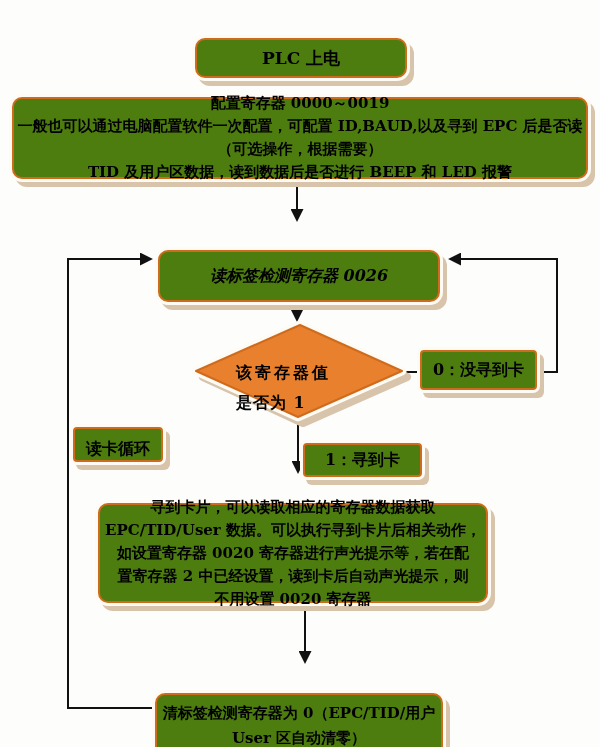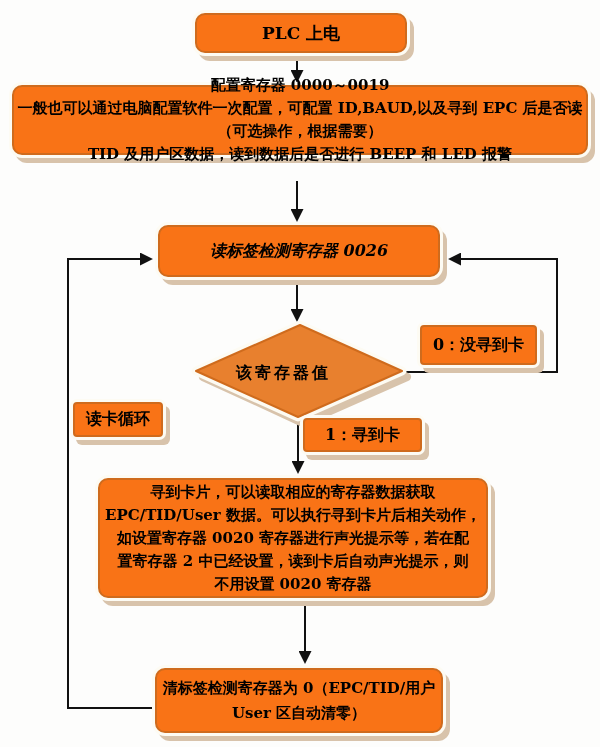--- a/index.html
+++ b/index.html
@@ -2,24 +2,24 @@
 <html><head>
 <meta charset="utf-8">
 <style>
   html,body{margin:0;padding:0;background:#fefefe;}
   .canvas{
     position:relative;width:600px;height:747px;background:#fdfdfc;overflow:hidden;
     font-family:"DejaVu Serif","Liberation Serif",serif;font-weight:bold;color:#000;
   }
   .connectors{position:absolute;left:0;top:0;z-index:1;}
   .node{
-    position:absolute;z-index:2;background:#f97316;border:2px solid #cf6b1d;border-radius:10px;
+    position:absolute;z-index:2;background:#4d7c0f;border:2px solid #cf6b1d;border-radius:10px;
     box-shadow:0 0 0 3px #fdfbf3, 5px 6px 0 2px #d8c3ab;
     display:flex;flex-direction:column;align-items:center;justify-content:center;
-    text-align:center;box-sizing:border-box;
+    text-align:center;box-sizing:border-box;margin-top:25px;
   }
   .node .line{white-space:nowrap;}
   .small{border-radius:4px;}
   .decision-text{
     position:absolute;z-index:3;text-align:left;font-size:16px;line-height:30px;
   }
   .decision-text .l1{letter-spacing:3px;white-space:nowrap;margin-top:16px;}
   .decision-text .l2{letter-spacing:1px;white-space:nowrap;}
 </style>
 </head>
@@ -52,48 +52,49 @@
       <polygon points="305,331 407,377 303,423 203,377" fill="#d8c3ab" stroke="#d8c3ab" stroke-width="8" stroke-linejoin="round"></polygon>
       <polygon points="300,325 402,371 298,417 196,371" fill="#fdfbf3" stroke="#fdfbf3" stroke-width="9" stroke-linejoin="round"></polygon>
       <polygon points="300,325 402,371 298,417 196,371" fill="#e8802e" stroke="#cf6b1d" stroke-width="2" stroke-linejoin="round"></polygon>
     </g>
   </svg>
 
   <div class="node" style="left:195px;top:13px;width:212px;height:40px;font-size:17px;">
     <div class="line">PLC 上电</div>
   </div>
 
-  <div class="node" style="left:12px;top:85px;width:576px;height:70px;font-size:15px;line-height:23px;">
+  <div class="node" style="left:12px;top:72px;width:576px;height:82px;font-size:15px;line-height:23px;">
     <div class="line">配置寄存器 0000～0019</div>
     <div class="line">一般也可以通过电脑配置软件一次配置，可配置 ID,BAUD,以及寻到 EPC 后是否读</div>
     <div class="line">（可选操作，根据需要）</div>
     <div class="line">TID 及用户区数据，读到数据后是否进行 BEEP 和 LED 报警</div>
   </div>
 
   <div class="node" style="left:158px;top:225px;width:282px;height:52px;font-size:16px;font-style:italic;">
     <div class="line">读标签检测寄存器 0026</div>
   </div>
 
   <div class="decision-text" style="left:236px;top:342px;width:150px;">
     <div class="l1">该寄存器值</div>
+    <div class="l2">是否为 1</div>
   </div>
 
   <div class="node small" style="left:420px;top:325px;width:117px;height:40px;font-size:16px;">
     <div class="line">0：没寻到卡</div>
   </div>
 
-  <div class="node small" style="left:73px;top:402px;width:90px;height:35px;font-size:16px;">
+  <div class="node small" style="left:73px;top:402px;width:90px;height:35px;font-size:16px;justify-content:flex-end;">
     <div class="line">读卡循环</div>
   </div>
 
   <div class="node small" style="left:303px;top:418px;width:119px;height:34px;font-size:16px;">
     <div class="line">1：寻到卡</div>
   </div>
 
-  <div class="node" style="left:98px;top:478px;width:390px;height:120px;font-size:15px;line-height:23px;">
+  <div class="node" style="left:98px;top:478px;width:390px;height:100px;font-size:15px;line-height:23px;">
     <div class="line">寻到卡片，可以读取相应的寄存器数据获取</div>
     <div class="line">EPC/TID/User 数据。可以执行寻到卡片后相关动作，</div>
     <div class="line">如设置寄存器 0020 寄存器进行声光提示等，若在配</div>
     <div class="line">置寄存器 2 中已经设置，读到卡后自动声光提示，则</div>
     <div class="line">不用设置 0020 寄存器</div>
   </div>
 
   <div class="node" style="left:155px;top:668px;width:288px;height:65px;font-size:15px;line-height:25px;">
     <div class="line">清标签检测寄存器为 0（EPC/TID/用户</div>
     <div class="line">User 区自动清零）</div>

